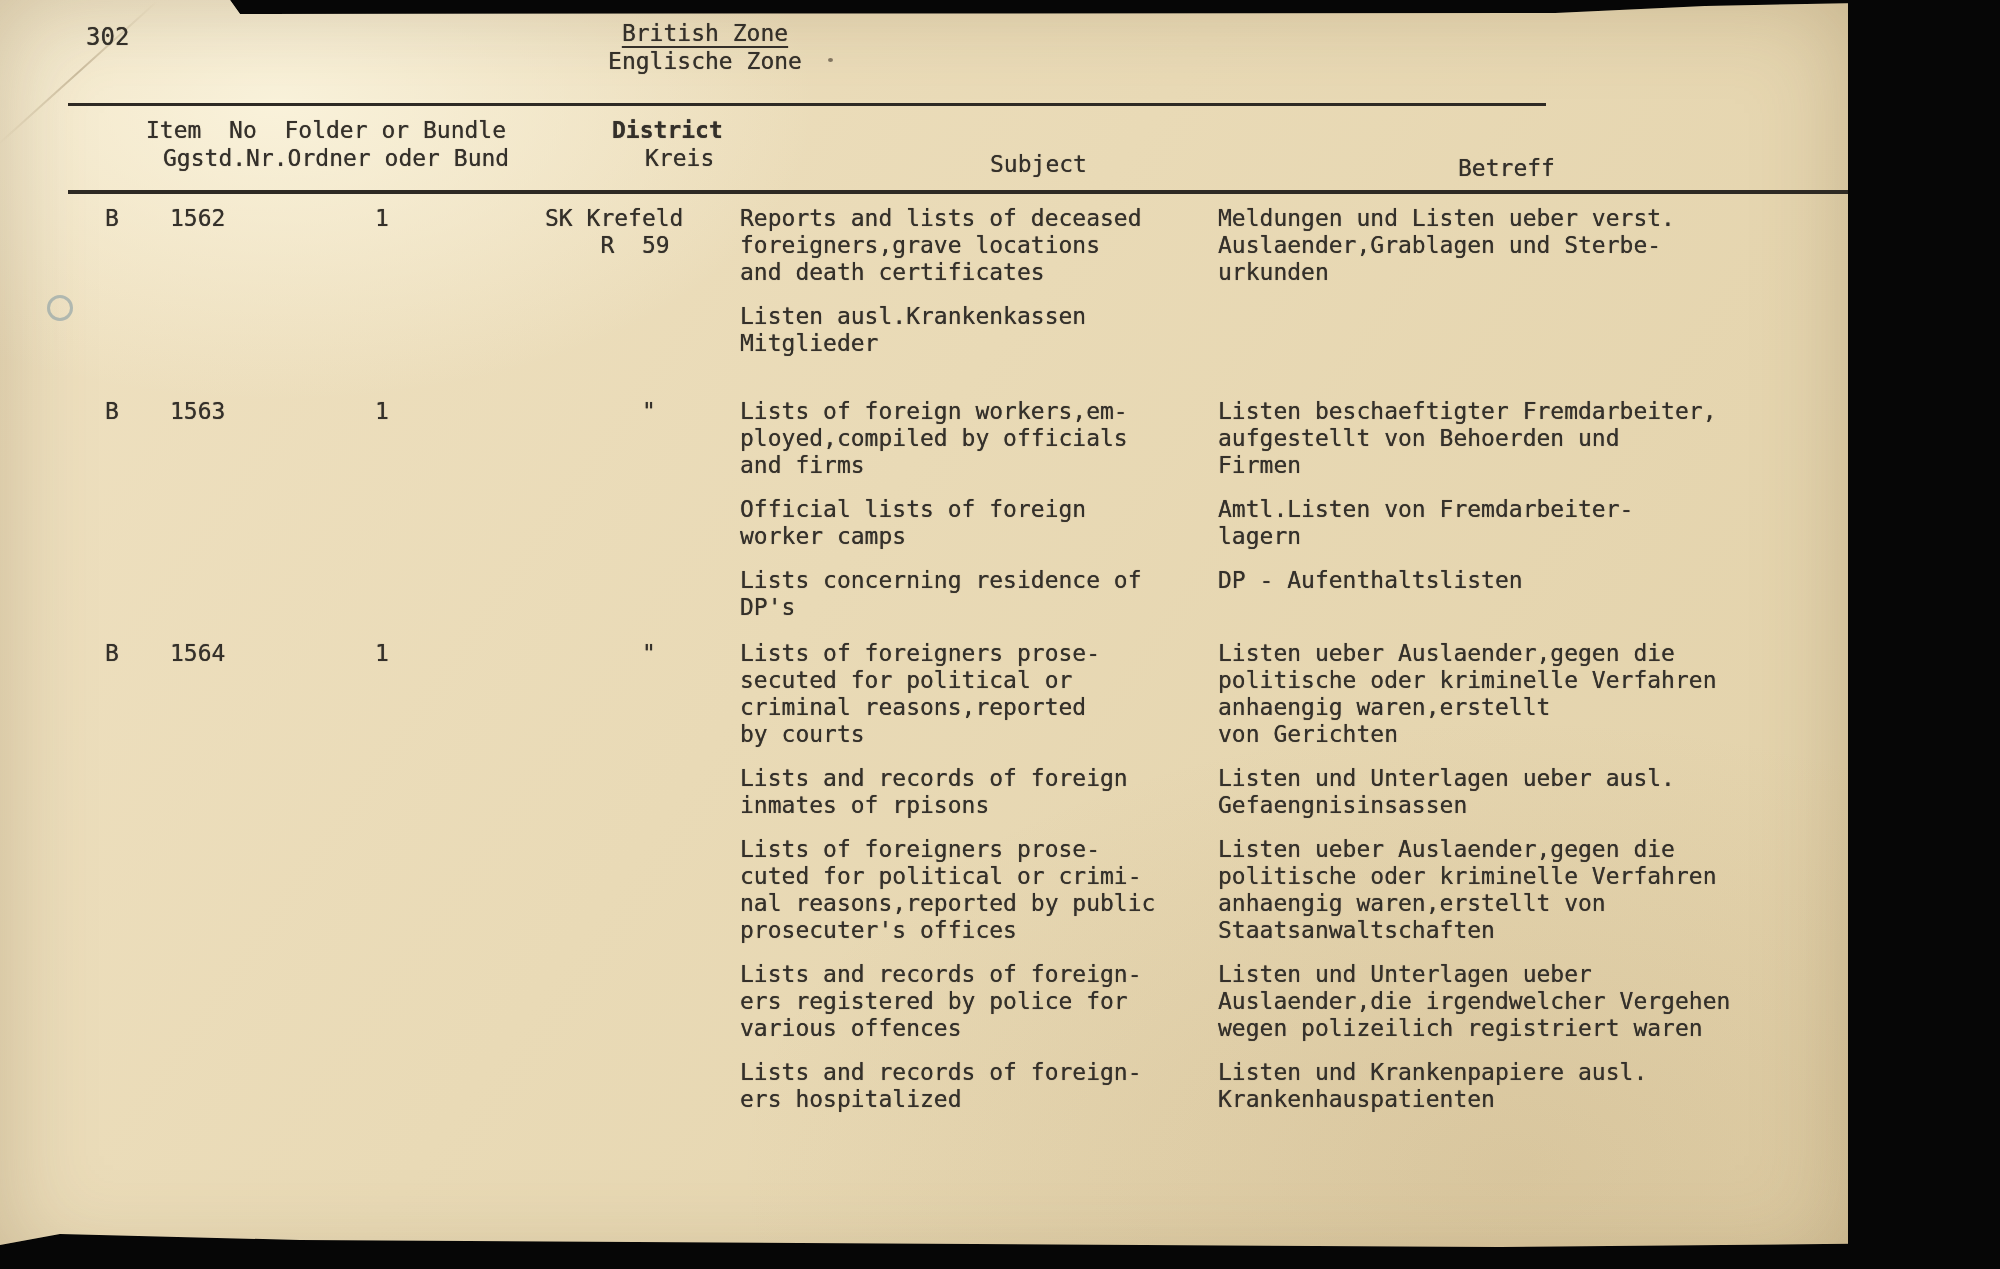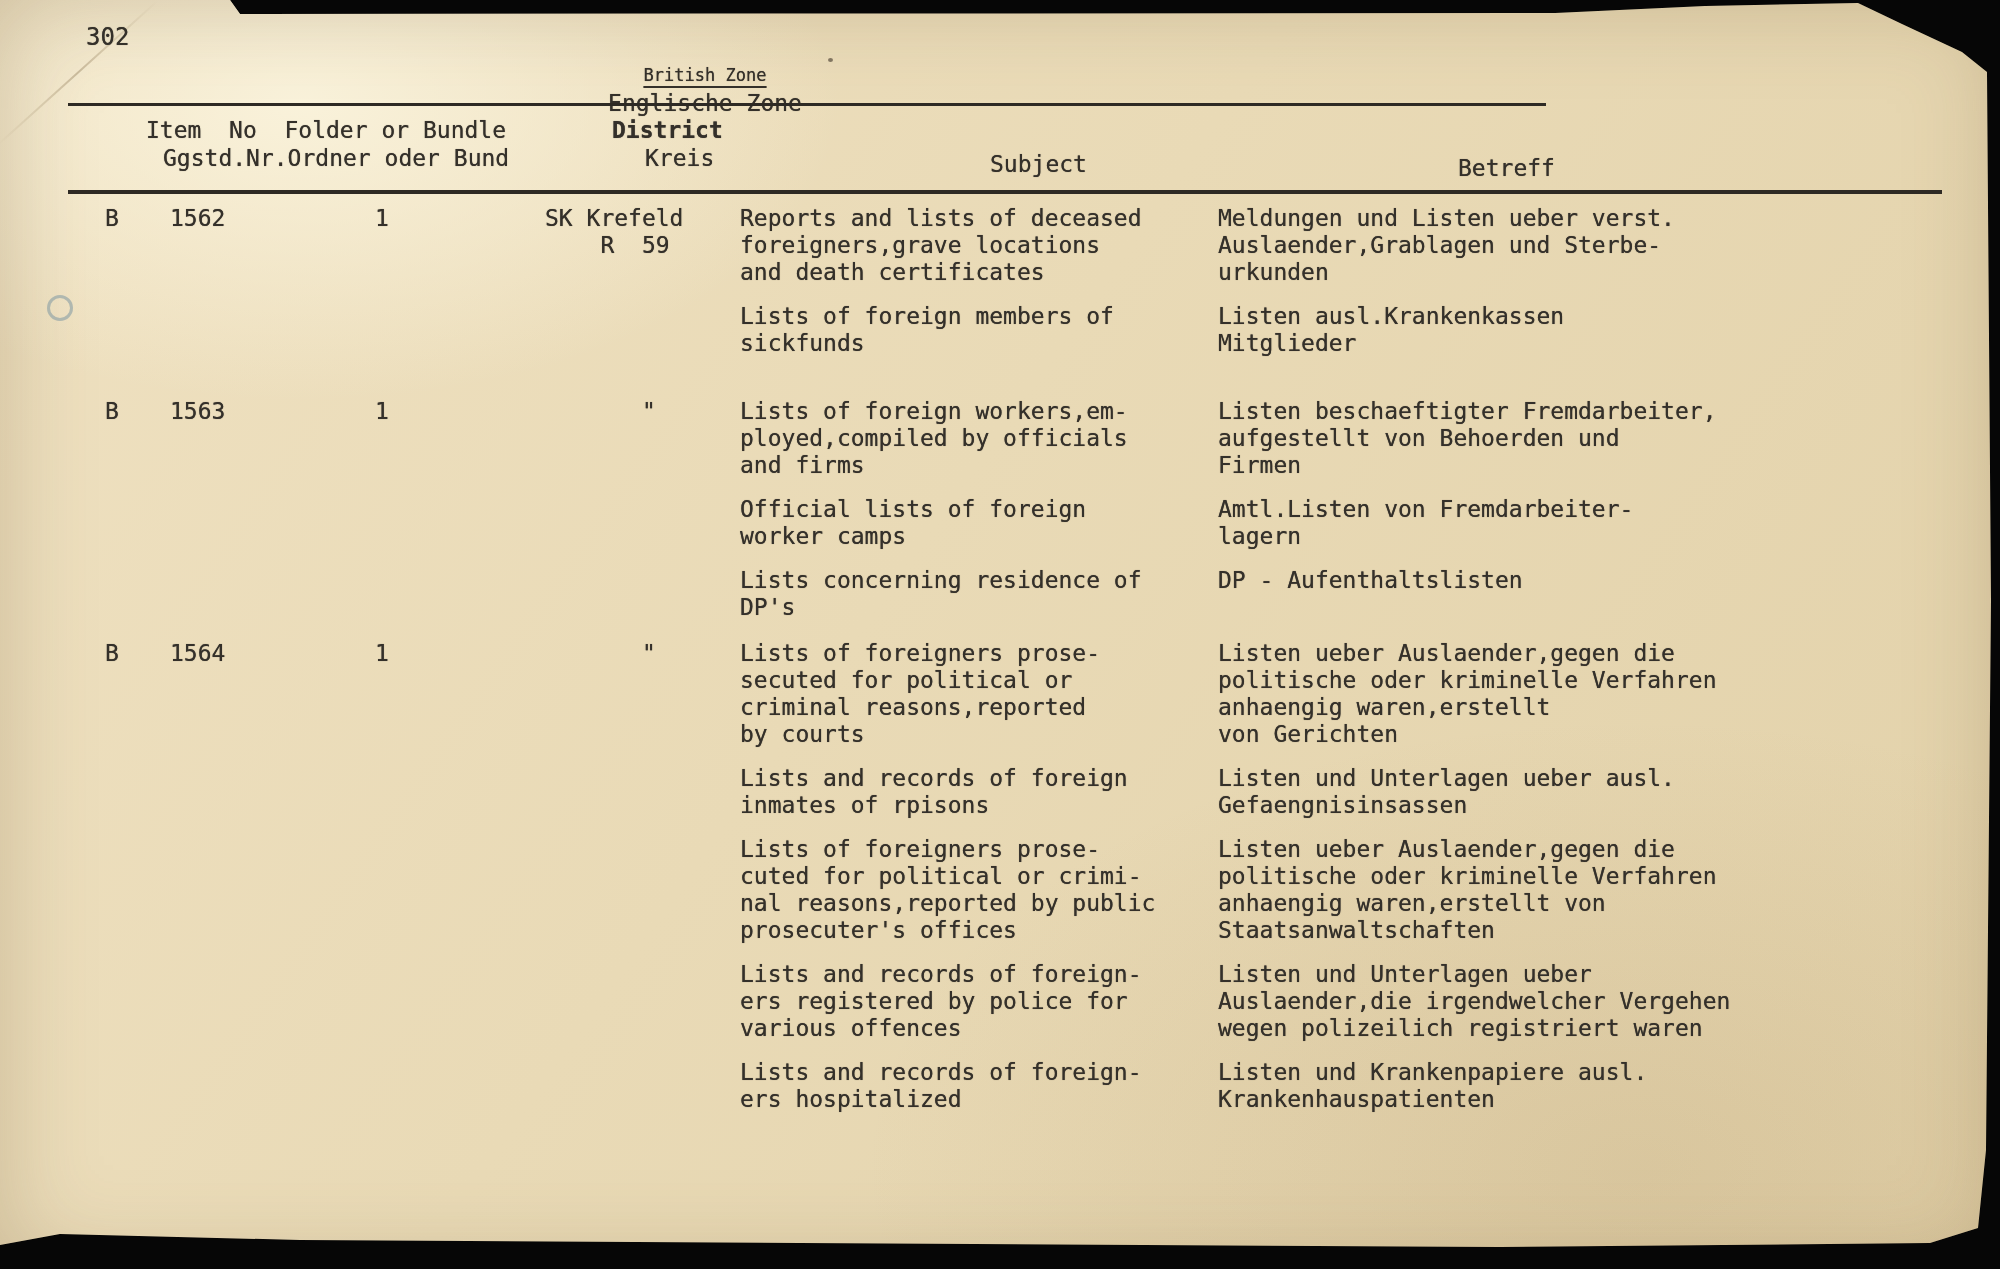--- a/index.html
+++ b/index.html
@@ -1,21 +1,21 @@
 <!DOCTYPE html>
 <html><head>
 <meta charset="utf-8">
 <style>
   html, body {
     margin: 0; padding: 0;
     background: #060606;
   }
   .stage {
     position: relative;
-    width: 2000px; height: 1269px;
+    width: 1848px; height: 1269px;
     overflow: hidden;
     background: #060606;
     font-family: "DejaVu Sans Mono", monospace;
     color: #34302a;
   }
   .paper {
     position: absolute; inset: 0;
     clip-path: polygon(
       0px 0px, 230px 0px, 240px 14px, 1555px 13px, 1705px 6px, 1858px 3px,
       1902px 24px, 1962px 52px, 1987px 72px, 1991px 600px, 1986px 1150px,
@@ -32,27 +32,26 @@
     position: absolute;
     font-size: 23px;
     line-height: 27px;
     white-space: pre;
     text-shadow: 0 0 0.7px rgba(52,48,42,0.85);
   }
   .page-number { left: 86px; top: 24px; font-size: 24px; }
   .title-block { position: absolute; left: 520px; top: 20px; width: 370px; text-align: center; }
   .title {
     display: inline-block;
-    font-size: 17px; line-height: 27px;
+    font-size: 23px; line-height: 27px;
     white-space: pre;
     text-shadow: 0 0 0.7px rgba(52,48,42,0.85);
     text-decoration: underline;
     text-underline-offset: 5px;
     text-decoration-thickness: 2px;
-    margin-top: 42px;
   }
   .subtitle {
     margin-top: 1px;
     font-size: 23px; line-height: 27px;
     white-space: pre;
     text-shadow: 0 0 0.7px rgba(52,48,42,0.85);
   }
   .rule { position: absolute; background: #2e2a24; }
   .rule1 { left: 68px; top: 103px; width: 1478px; height: 3px; }
   .rule2 { left: 68px; top: 190px; width: 1874px; height: 4px; }
@@ -133,22 +132,20 @@
       <div class="entries">
         <div class="entry">
           <div class="subject">Reports and lists of deceased
 foreigners,grave locations
 and death certificates</div>
           <div class="betreff">Meldungen und Listen ueber verst.
 Auslaender,Grablagen und Sterbe-
 urkunden</div>
         </div>
         <div class="entry">
-          <div class="subject">Lists of foreign members of
-sickfunds</div>
           <div class="betreff">Listen ausl.Krankenkassen
 Mitglieder</div>
         </div>
       </div>
     </div>
 
     <div class="group g2">
       <div class="cell">B</div>
       <div class="cell">1563</div>
       <div class="cell">1</div>

